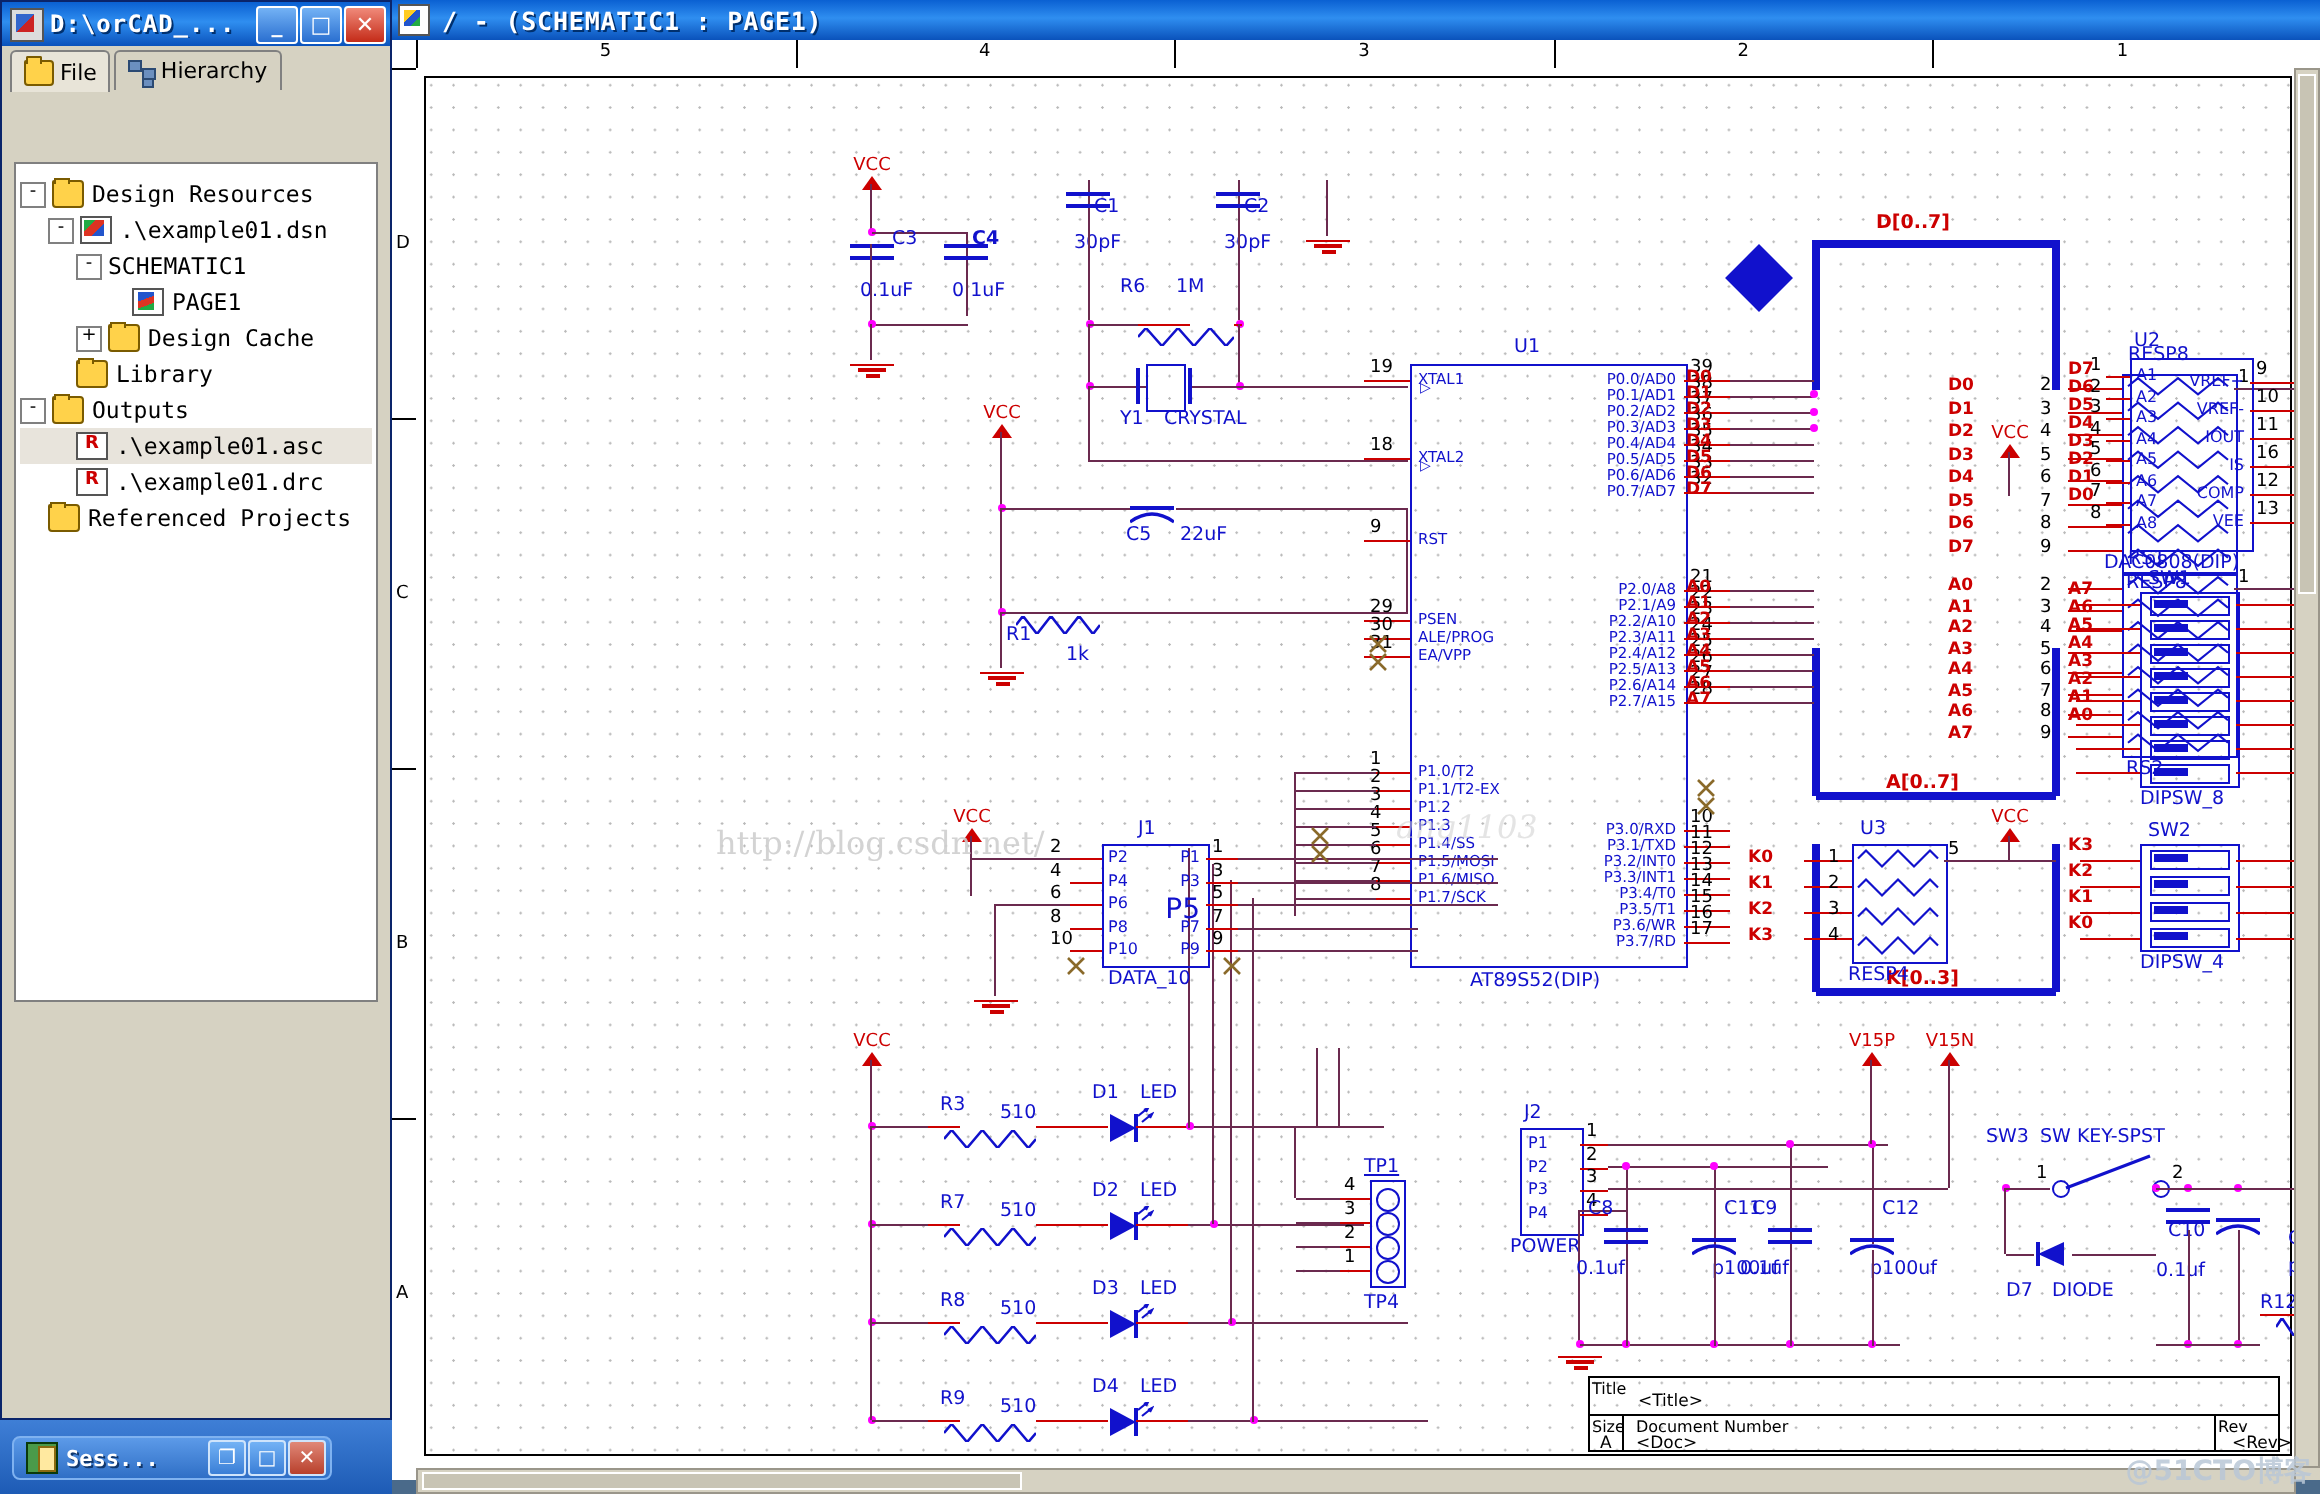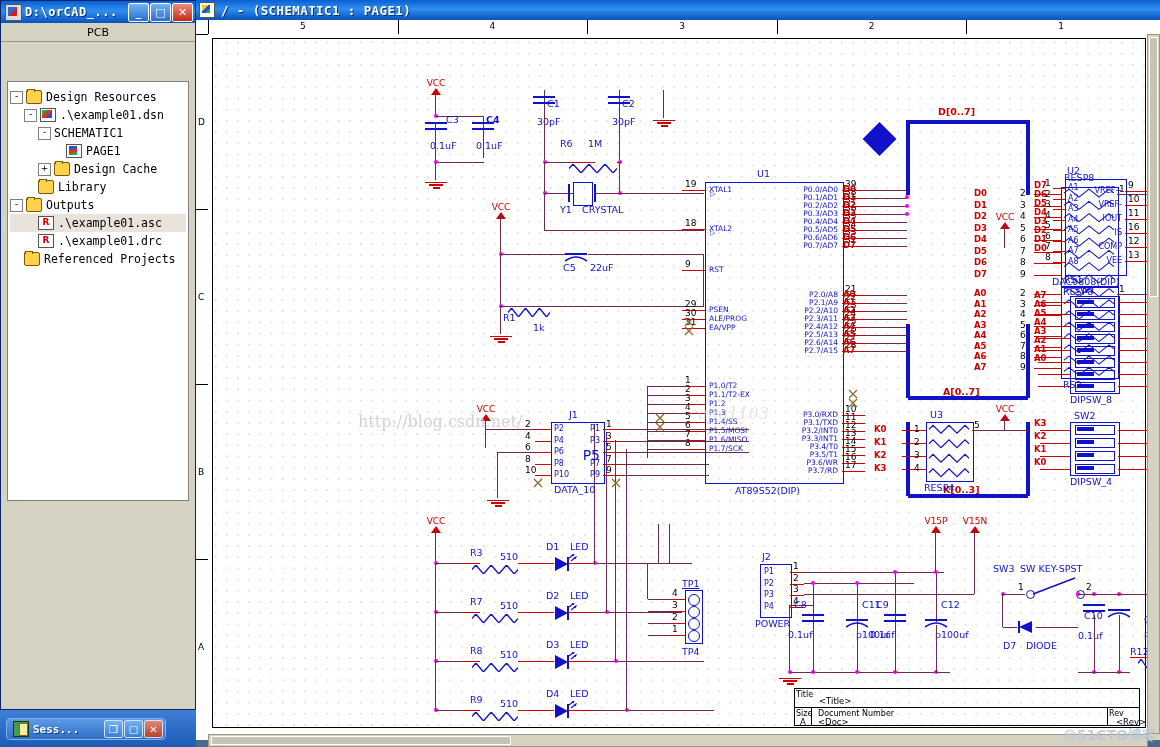--- a/index.html
+++ b/index.html
@@ -122,22 +122,35 @@
 <div class="root">
 
   <div class="pm">
     <div class="pm-title">
       <div class="pm-ticon"></div>
       <div class="pm-ttext">D:\orCAD_...</div>
       <div class="wbtn">_</div>
       <div class="wbtn">□</div>
       <div class="wbtn close">✕</div>
     </div>
-    <div class="pm-bar">PCB</div>
-
+
+    <div class="tabs">
+      <div class="tab sel">
+        <span class="folder"></span>
+        <span>File</span>
+      </div>
+      <div class="tab">
+        <span class="hicon">
+            <i></i>
+            <i></i>
+            <i></i>
+          </span>
+        <span>Hierarchy</span>
+      </div>
+    </div>
 
     <div class="tree" id="tree">
         <div class="tr">
           <span class="pad" style="width: 0px;"></span>
           <span class="exp">-</span>
           <span class="ic fold"></span>
           <span>Design Resources</span>
         </div>
         <div class="tr">
           <span class="pad" style="width: 14px;"></span>

